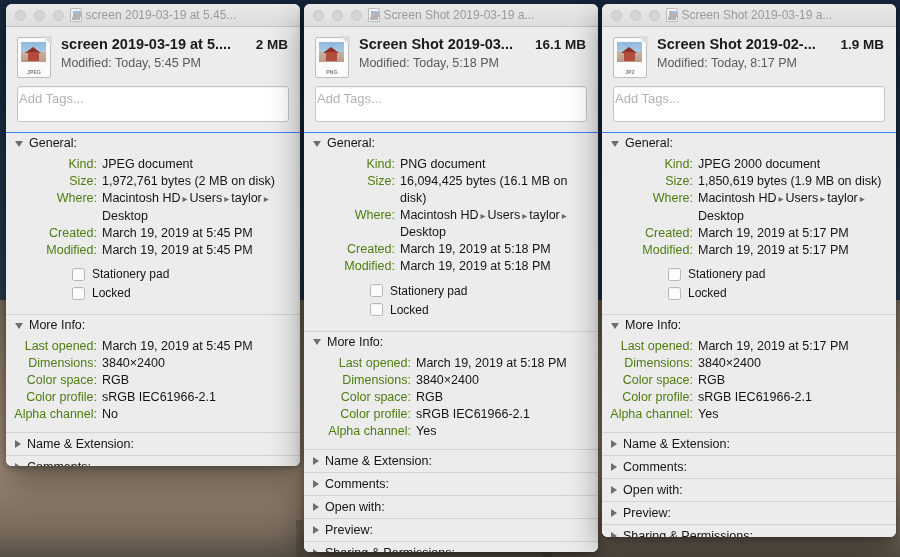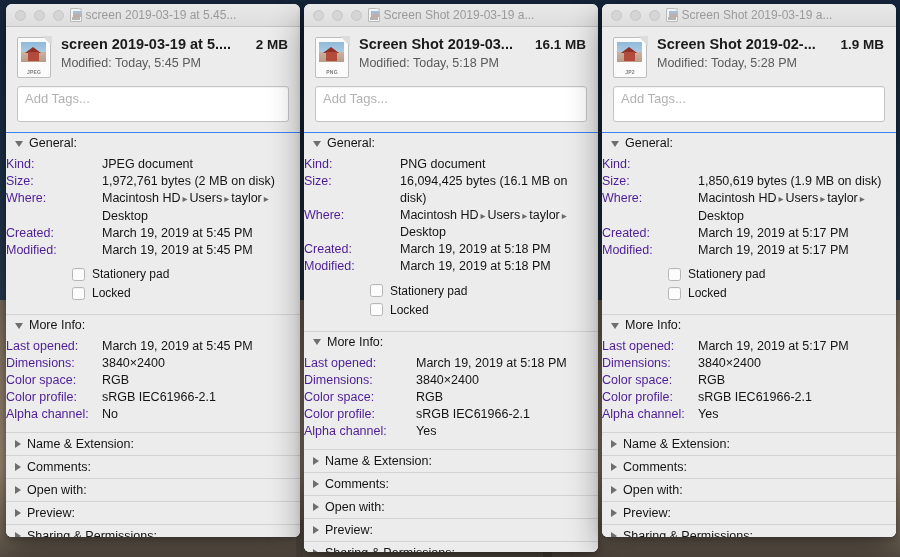--- a/index.html
+++ b/index.html
@@ -143,21 +143,21 @@
 
   
   .tags-wrap { padding:0 11px 10px 11px; }
   .tags-field {
     height:36px;
     background:#fff;
     border:1px solid #c4c4c4;
     border-radius:3px;
     box-shadow:inset 0 1px 1px rgba(0,0,0,.05);
     display:flex; align-items:flex-start;
-    padding:4px 7px;
+    padding:4px 1px;
   }
   .tags-placeholder { font-size:13px; color:#b2b2b2; }
 
   
   .section { border-top:1px solid #d3d3d3; }
   .section.first { border-top:1px solid #3b82f6; }
   .sec-head {
     display:flex; align-items:center; gap:6px;
     padding:3px 0 3px 9px;
     background:#ececec;
@@ -179,23 +179,23 @@
 
   .sec-body { padding:3px 10px 9px 0; }
   .kv {
     display:flex;
     font-size:12.5px;
     line-height:16.5px;
     color:#141414;
     margin-bottom:.5px;
   }
   .kv .k {
-    width:96px; flex:none; text-align:left;
+    width:96px; flex:none; text-align:right;
     padding-right:5px;
-    color:#4c1d95;
+    color:#4d7c0f;
   }
   .kv .v { flex:1; min-width:0; }
   .kv .v .sep { color:#6a6a6a; padding:0 2px; font-size:10px; }
 
   
   .checks { margin-top:9px; padding-left:66px; }
   .chk-row {
     display:flex; align-items:center; gap:7px;
     margin-bottom:5px;
     font-size:12px; color:#141414;
@@ -222,21 +222,21 @@
 <body>
 
 <div id="desktop">
   <div id="desk-sky"></div>
   <div id="desk-floor"></div>
   <div class="desk-leg" style="left:543px; top:538px; height:19px;"></div>
   <div class="desk-leg" style="left:296px; top:520px; height:37px; width:7px; opacity:.5;"></div>
   <div id="desk-blur"></div>
 </div>
 
-<div class="info-window" id="w0" style="left:6px; top:4px; width:294px; height:533px;">
+<div class="info-window" id="w0" style="left:6px; top:4px; width:294px; height:462px;">
   <div class="titlebar">
     <div class="lights">
       <div class="light"></div>
       <div class="light"></div>
       <div class="light"></div>
     </div>
     <div class="title-wrap">
       <div class="mini-doc">
         <div class="mini-thumb"></div>
           <div class="mini-lbl"></div>
@@ -528,39 +528,40 @@
         <div class="doc-fold"></div>
         <div class="doc-kind">JP2</div>
       </div>
       <div class="header-text">
         <div class="name-line">
           <div class="file-name">Screen Shot 2019-02-...</div>
           <div class="file-size">1.9 MB</div>
         </div>
         <div class="modified-line">
           <span class="mod-label">Modified:</span>
-          <span>Today, 5:28 PM</span>
+          <span>Today, 8:17 PM</span>
         </div>
       </div>
     </div>
 
     <div class="tags-wrap">
       <div class="tags-field">
         <span class="tags-placeholder">Add Tags...</span>
       </div>
     </div>
 
     <div class="section first">
       <div class="sec-head">
         <span class="tri open"></span>
         <span class="sec-title">General:</span>
       </div>
       <div class="sec-body">
         <div class="kv">
           <div class="k">Kind:</div>
+          <div class="v">JPEG 2000 document</div>
         </div>
         <div class="kv">
           <div class="k">Size:</div>
           <div class="v">1,850,619 bytes (1.9 MB on disk)</div>
         </div>
         <div class="kv">
           <div class="k">Where:</div>
           <div class="v"><span>Macintosh HD</span><span class="sep">▸</span><span>Users</span><span class="sep">▸</span><span>taylor</span><span class="sep">▸</span> <span>Desktop</span></div>
         </div>
         <div class="kv">

